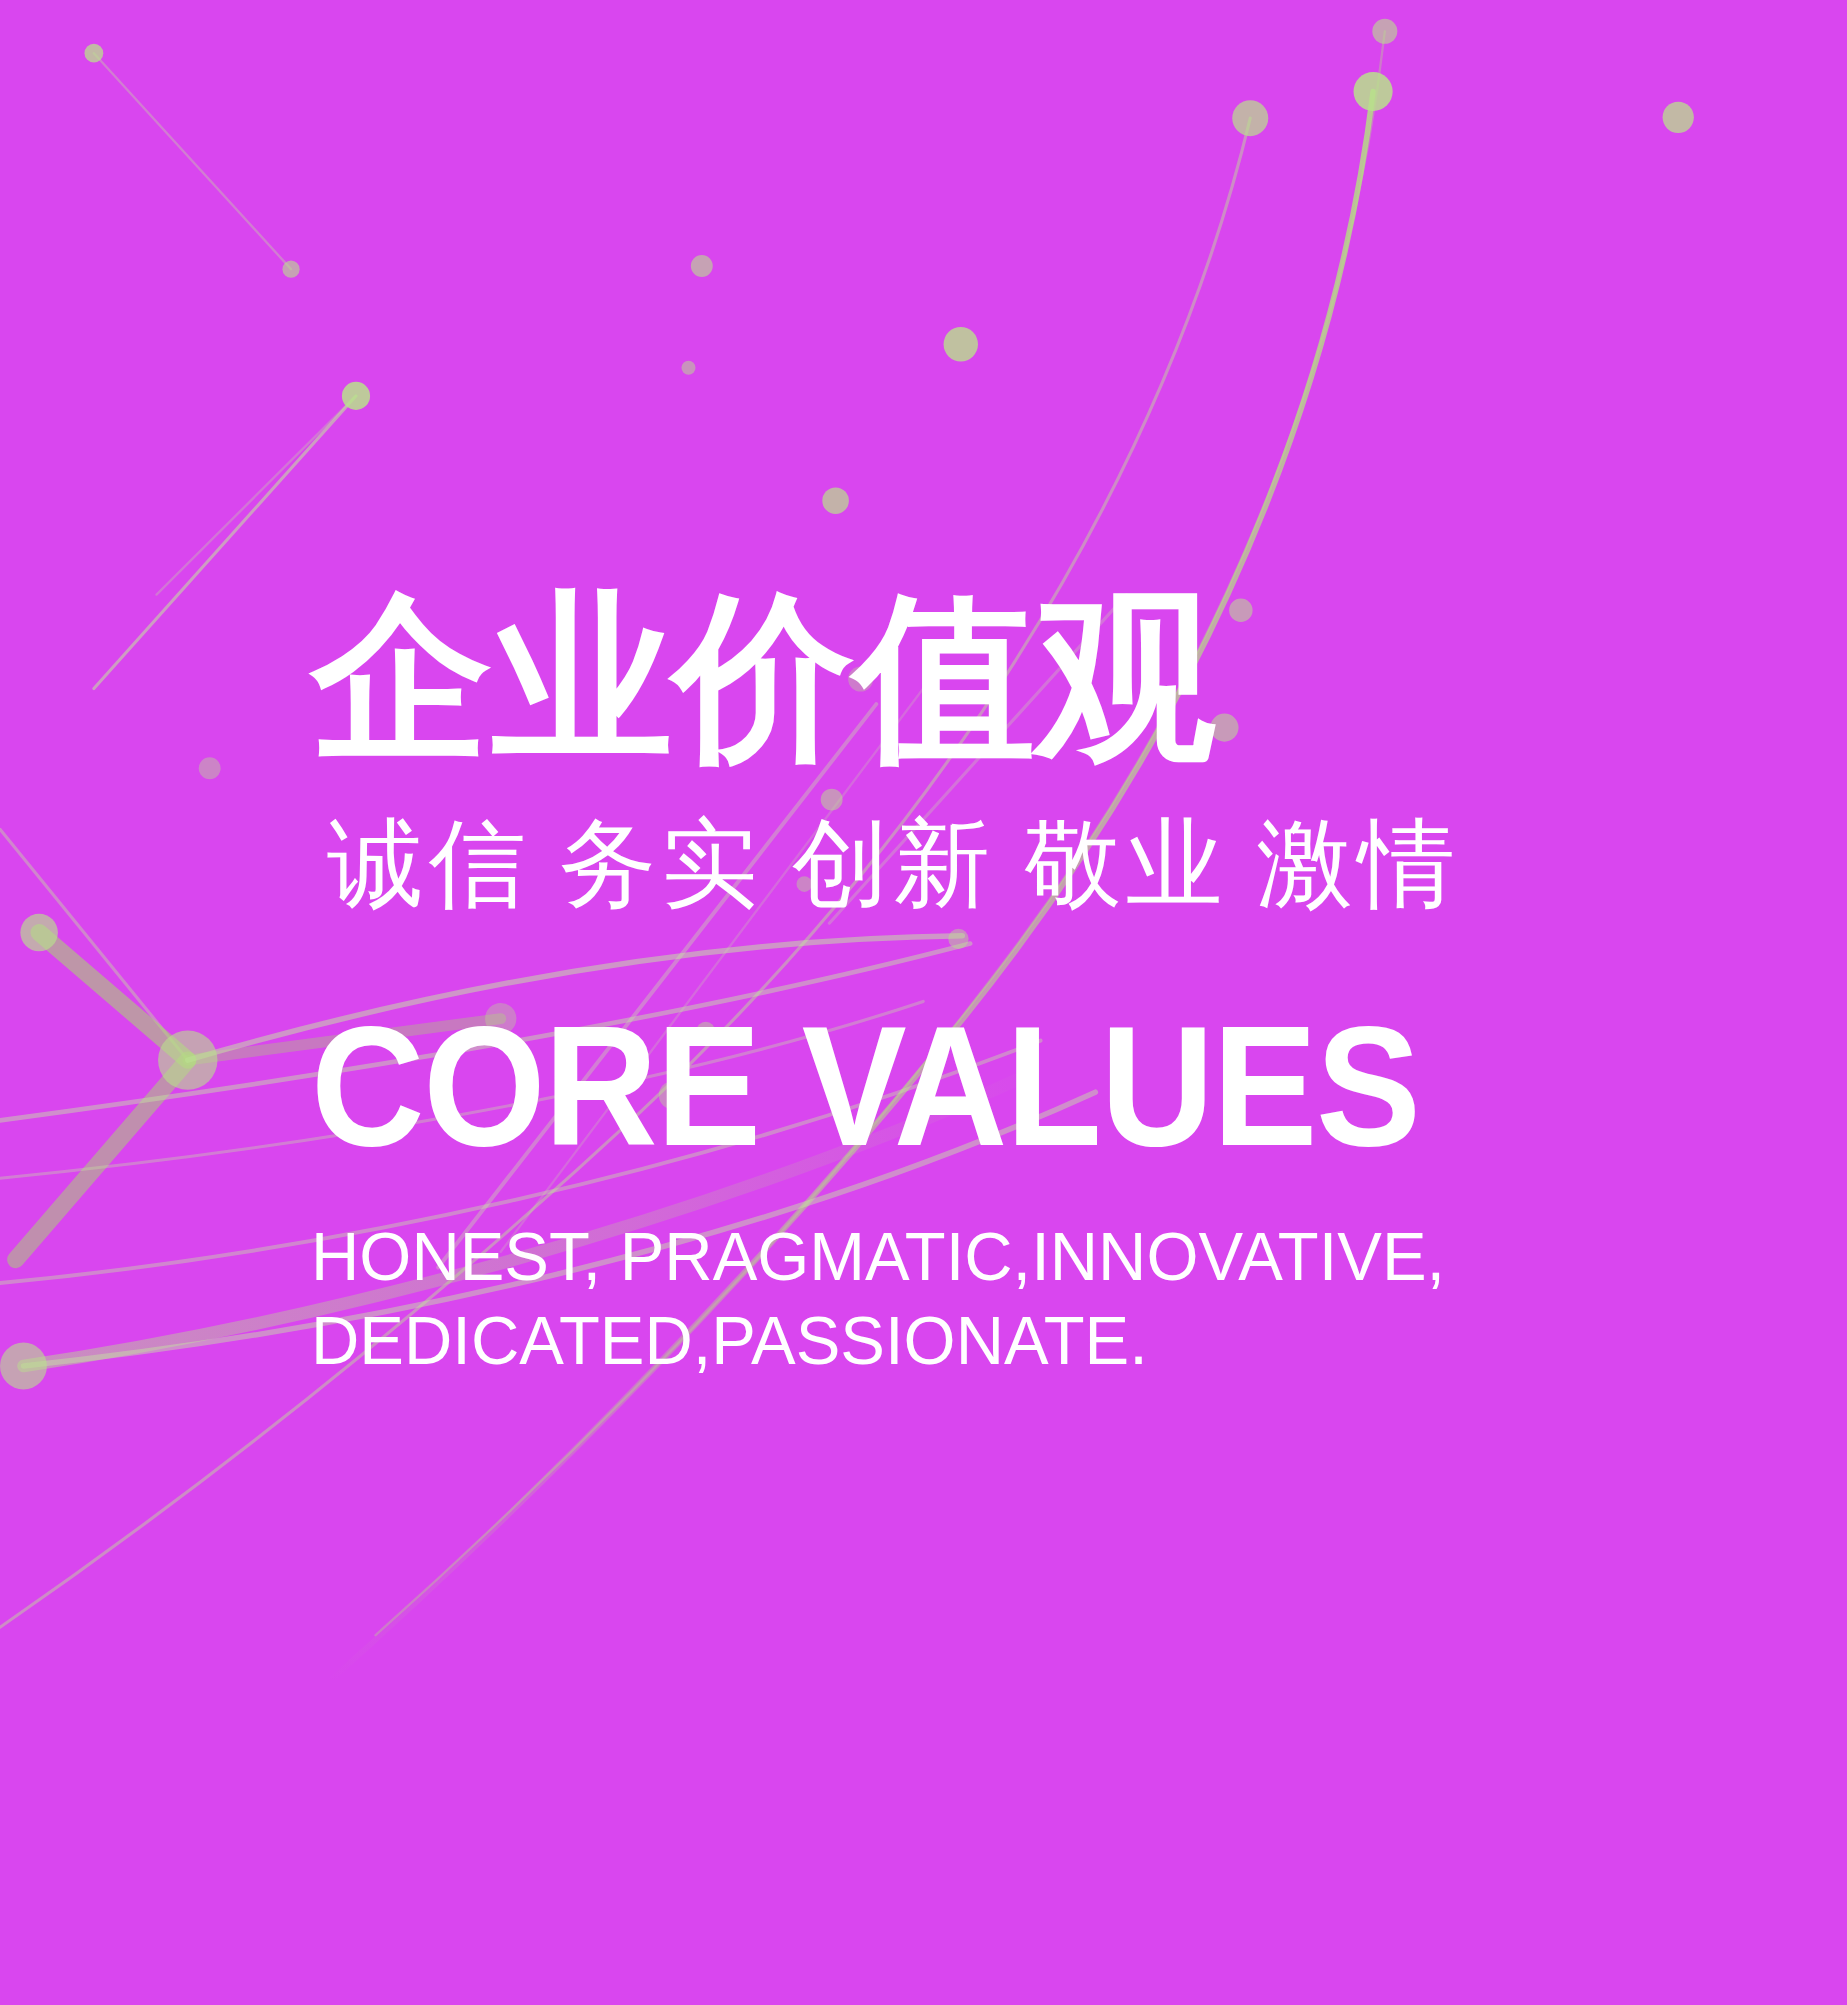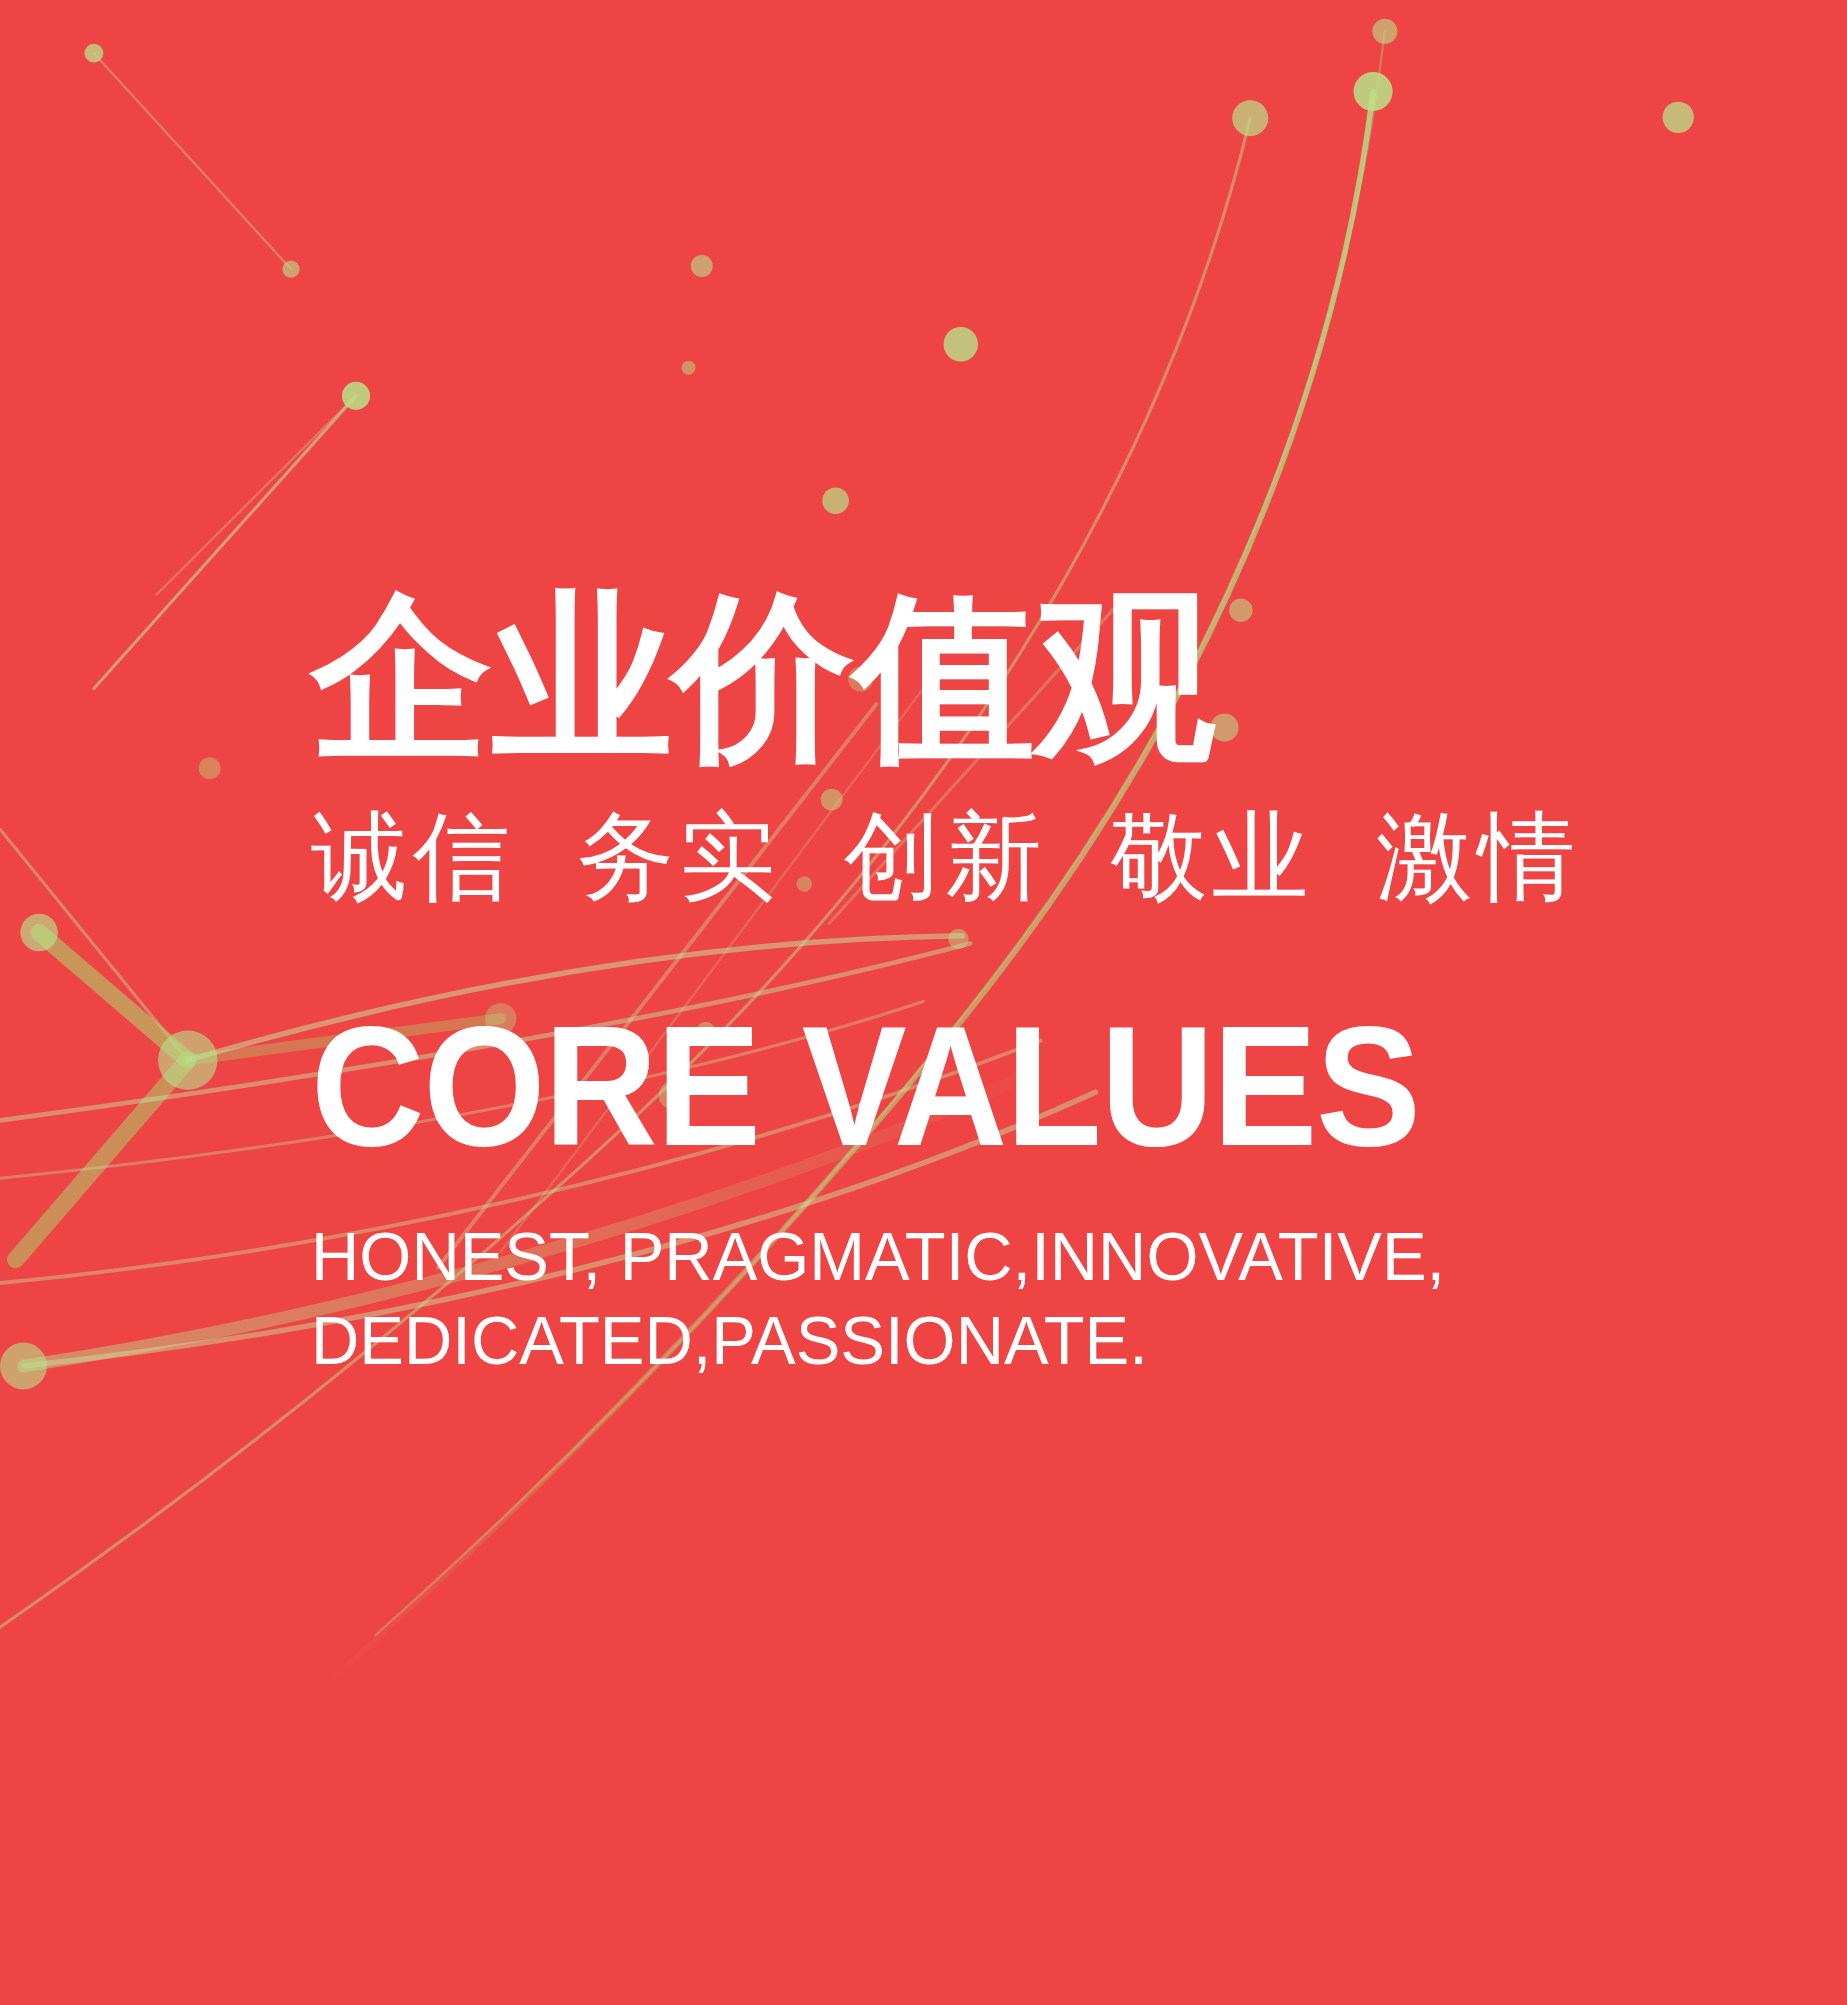--- a/index.html
+++ b/index.html
@@ -11,21 +11,21 @@
     width: 1848px;
     height: 2006px;
     overflow: hidden;
     font-family: "Liberation Sans", "DejaVu Sans", sans-serif;
   }
 
   #banner {
     position: relative;
     width: 1848px;
     height: 2006px;
-    background: #ef4444;
+    background: #d946ef;
     overflow: hidden;
   }
 
   
   #network-bg {
     position: absolute;
     inset: 0;
     width: 1848px;
     height: 2006px;
     pointer-events: none;
@@ -50,23 +50,23 @@
     font-family: "DejaVu Sans", "Liberation Sans", sans-serif;
   }
 
   .subtitle-cn {
     color: #ffffff;
     font-size: 97px;
     line-height: 117px;
     font-weight: 300;
     letter-spacing: 4.7px;
     white-space: nowrap;
-    margin: 0;
+    margin: 16px;
     margin-top: 30px;
-    font-family: Liberation Mono, monospace;
+    font-family: Liberation Serif, serif;
   }
 
   .heading-en {
     color: #ffffff;
     font-size: 171px;
     line-height: 171px;
     font-weight: 700;
     letter-spacing: -1.6px;
     white-space: nowrap;
     margin: 0;

